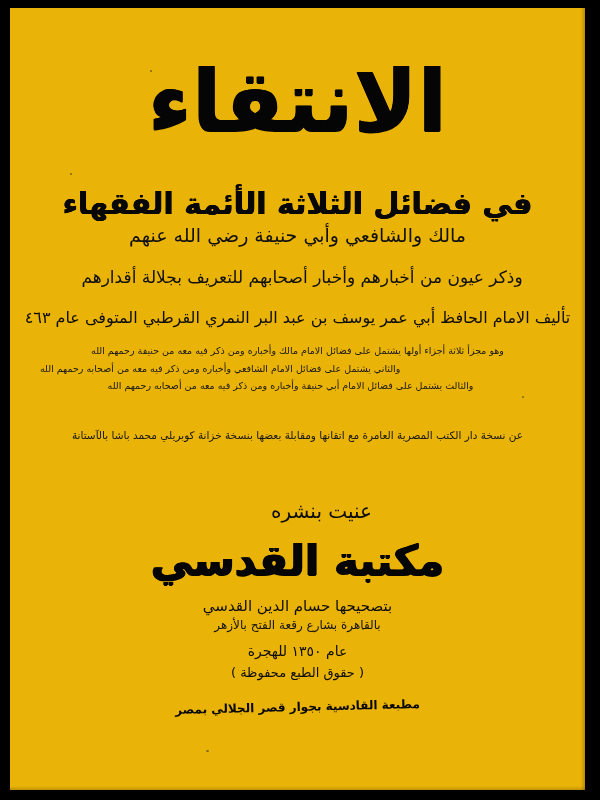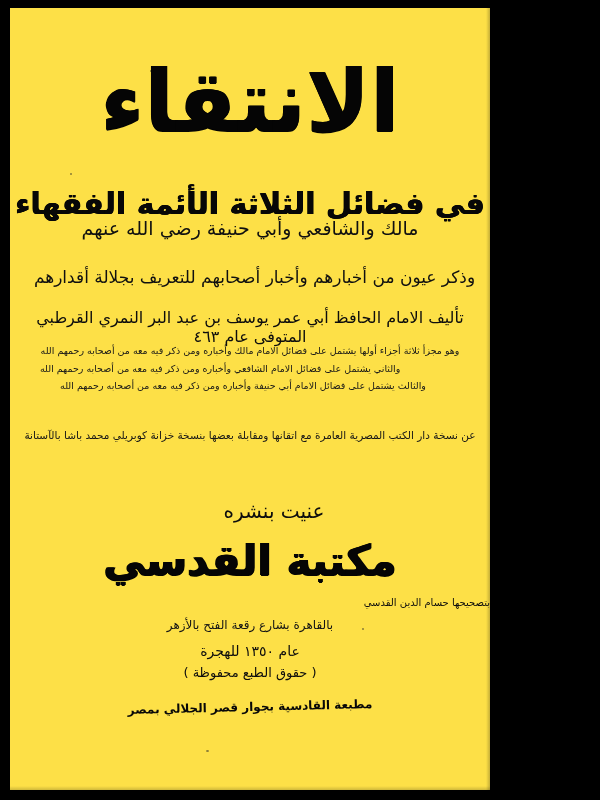--- a/index.html
+++ b/index.html
@@ -13,23 +13,23 @@
     height: 800px;
     overflow: hidden;
     font-family: "DejaVu Sans", sans-serif;
   }
 
   
   .page {
     position: absolute;
     left: 10px;
     top: 8px;
-    width: 480px;
+    width: 575px;
     height: 782px;
-    background: #fde047;
+    background: #eab308;
     box-sizing: border-box;
     overflow: hidden;
   }
   
   .scan-edge-right {
     position: absolute;
     top: 0; right: 0;
     width: 4px; height: 100%;
     background: linear-gradient(to left, rgba(0,0,0,0.22), rgba(0,0,0,0));
   }
@@ -75,21 +75,21 @@
     font-size: 30px;
     font-weight: bold;
     letter-spacing: -1px;
     color: #070707;
     text-shadow: 0.4px 0 0 #070707, -0.4px 0 0 #070707;
   }
 
   .title-sub2 {
     position: absolute;
     left: 0; right: 0;
-    top: 209px;
+    top: 216px;
     font-size: 19px;
     font-weight: normal;
     color: #101010;
   }
 
   .title-sub3 {
     position: absolute;
     left: 0; right: 0;
     top: 259px;
     font-size: 17px;
@@ -147,24 +147,23 @@
     font-size: 42px;
     font-weight: bold;
     letter-spacing: -3px;
     color: #050505;
     text-shadow: 0.8px 0 0 #050505, -0.8px 0 0 #050505, 0 0.6px 0 #050505;
   }
   .pub-editor {
     position: absolute;
     left: 0; right: 0;
     top: 589px;
-    font-size: 10px;
+    font-size: 15px;
     letter-spacing: -0.6px;
     color: #0d0d0d;
-    text-align: right;
   }
   .pub-address {
     position: absolute;
     left: 0; right: 0;
     top: 610px;
     font-size: 12px;
     color: #141414;
   }
   .pub-year {
     position: absolute;
@@ -213,21 +212,21 @@
 
     <div class="title-sub1">في فضائل الثلاثة الأئمة الفقهاء</div>
 
     <div class="title-sub2">مالك والشافعي وأبي حنيفة رضي الله عنهم</div>
 
     <div class="title-sub3">وذكر عيون من أخبارهم وأخبار أصحابهم للتعريف بجلالة أقدارهم</div>
 
     <div class="author-line">تأليف الامام الحافظ أبي عمر يوسف بن عبد البر النمري القرطبي المتوفى عام ٤٦٣</div>
 
     <div class="desc">
-      <span class="desc-line l1">وهو مجزأ ثلاثة أجزاء أولها يشتمل على فضائل الامام مالك وأخباره ومن ذكر فيه معه من أصحابه رحمهم الله</span>
+      <span class="desc-line l1">وهو مجزأ ثلاثة أجزاء أولها يشتمل على فضائل الامام مالك وأخباره ومن ذكر فيه معه من حنيفة رحمهم الله</span>
       <span class="desc-line l2">والثاني يشتمل على فضائل الامام الشافعي وأخباره ومن ذكر فيه معه من أصحابه رحمهم الله</span>
       <span class="desc-line l3">والثالث يشتمل على فضائل الامام أبي حنيفة وأخباره ومن ذكر فيه معه من أصحابه رحمهم الله</span>
     </div>
 
     <div class="provenance">عن نسخة دار الكتب المصرية العامرة مع اتقانها ومقابلة بعضها بنسخة خزانة كوبريلي محمد باشا بالآستانة</div>
 
     <div class="pub-intro">عنيت بنشره</div>
 
     <div class="pub-name">مكتبة القدسي</div>
 

